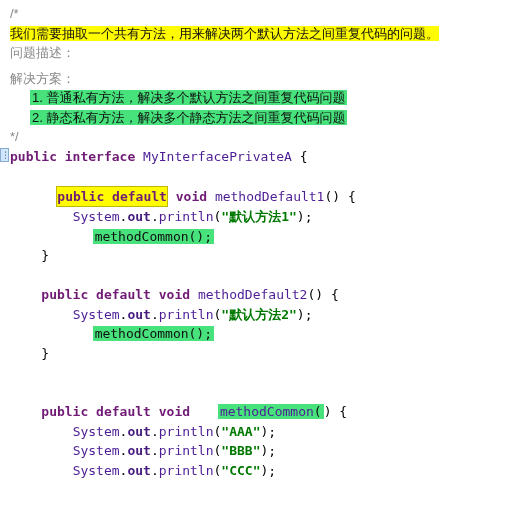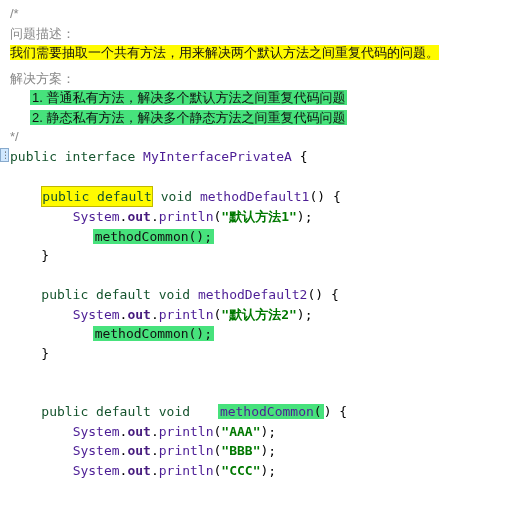--- a/index.html
+++ b/index.html
@@ -21,22 +21,23 @@
       position: relative;
     }
     .comment-gray { color: #888888; }
     .yellow-hl { background: #fffb00; color: #111; }
     .green-hl { background: #47e27c; color: #111; padding: 0 2px; margin-left: 20px; }
     .yellow-box {
       background: #fffb00;
       border: 1px solid #c0b800;
       color: #111;
       display: inline-block;
+      margin-left: 15px;
     }
-    .kw { color: #14532d; font-weight: normal; }
+    .kw { color: #701a75; font-weight: bold; }
     .ident { color: #4c1d95; }
     .string { color: #007800; font-weight: bold; }
     .italic-bold { font-weight: bold; color: #461b7e; }
     pre { white-space: pre; line-height: 1.45; }
     .line { line-height: 1.5; }
     .small-gap { height: 6px; }
     .dots-marker {
       position: absolute;
       left: 0;
       top: 148px;
@@ -50,22 +51,22 @@
       color: #555;
     }
   </style>
 </head>
 <body>
 
 <div class="container">
 
   <div class="line comment-gray">/*</div>
 
+  <div class="line"><span class="yellow-hl">我们需要抽取一个共有方法，用来解决两个默认方法之间重复代码的问题。</span></div>
   <div class="line comment-gray">问题描述：</div>
-  <div class="line"><span class="yellow-hl">我们需要抽取一个共有方法，用来解决两个默认方法之间重复代码的问题。</span></div>
 
   <div class="small-gap"></div>
 
   <div class="line comment-gray">解决方案：</div>
   <div class="line"><span class="green-hl">1. 普通私有方法，解决多个默认方法之间重复代码问题</span></div>
   <div class="line"><span class="green-hl">2. 静态私有方法，解决多个静态方法之间重复代码问题</span></div>
 
   <div class="dots-marker">⋮</div>
 
   <div class="line comment-gray"> */</div>

